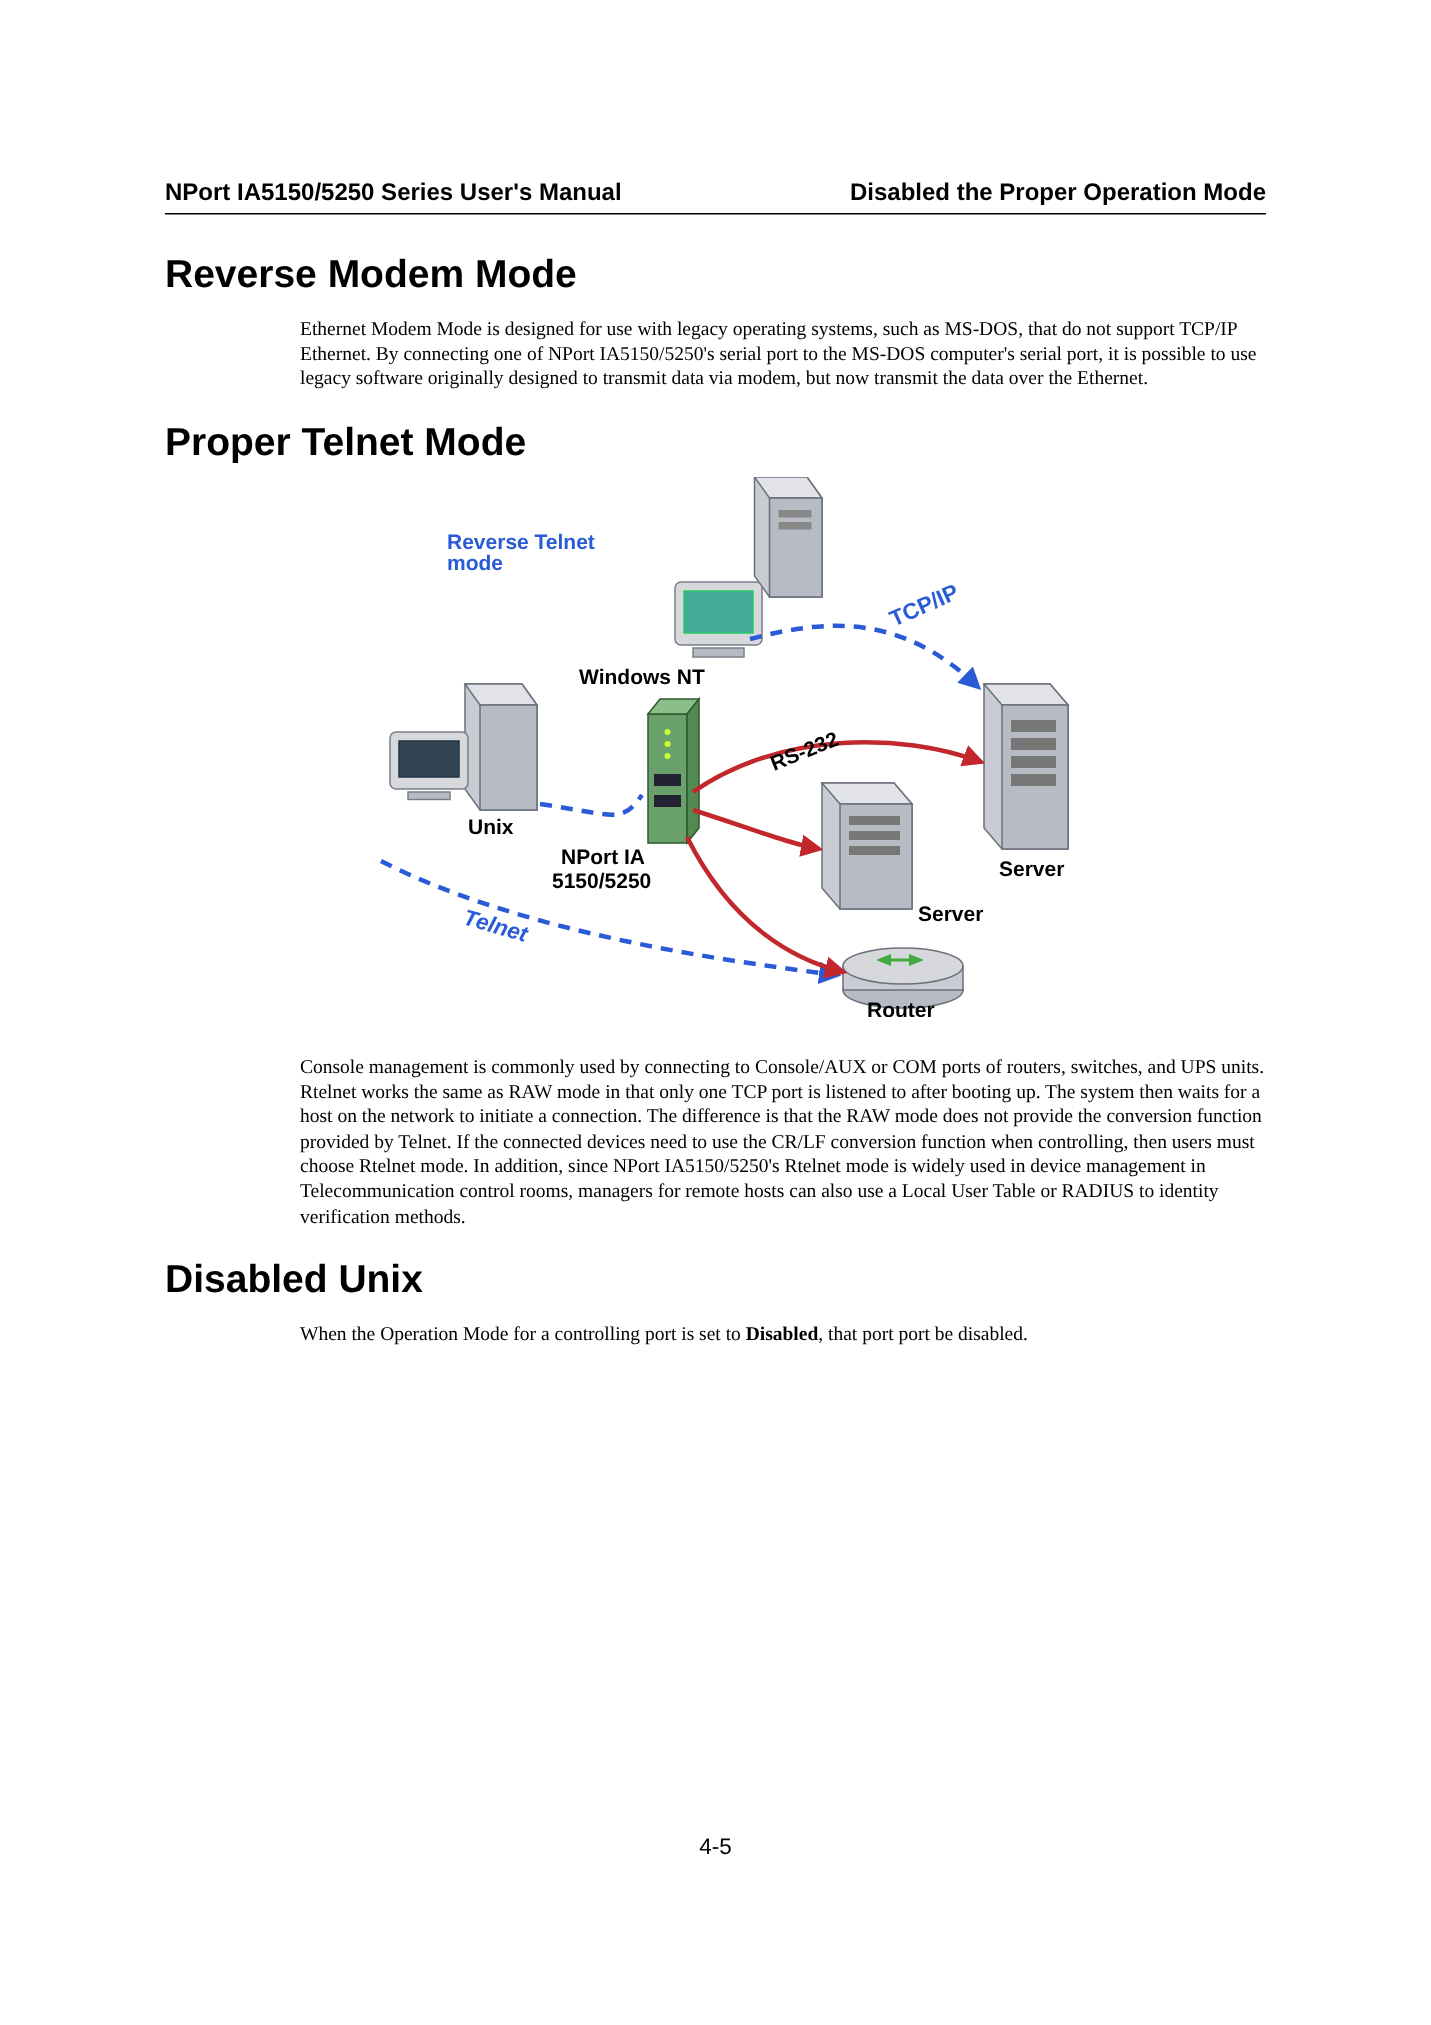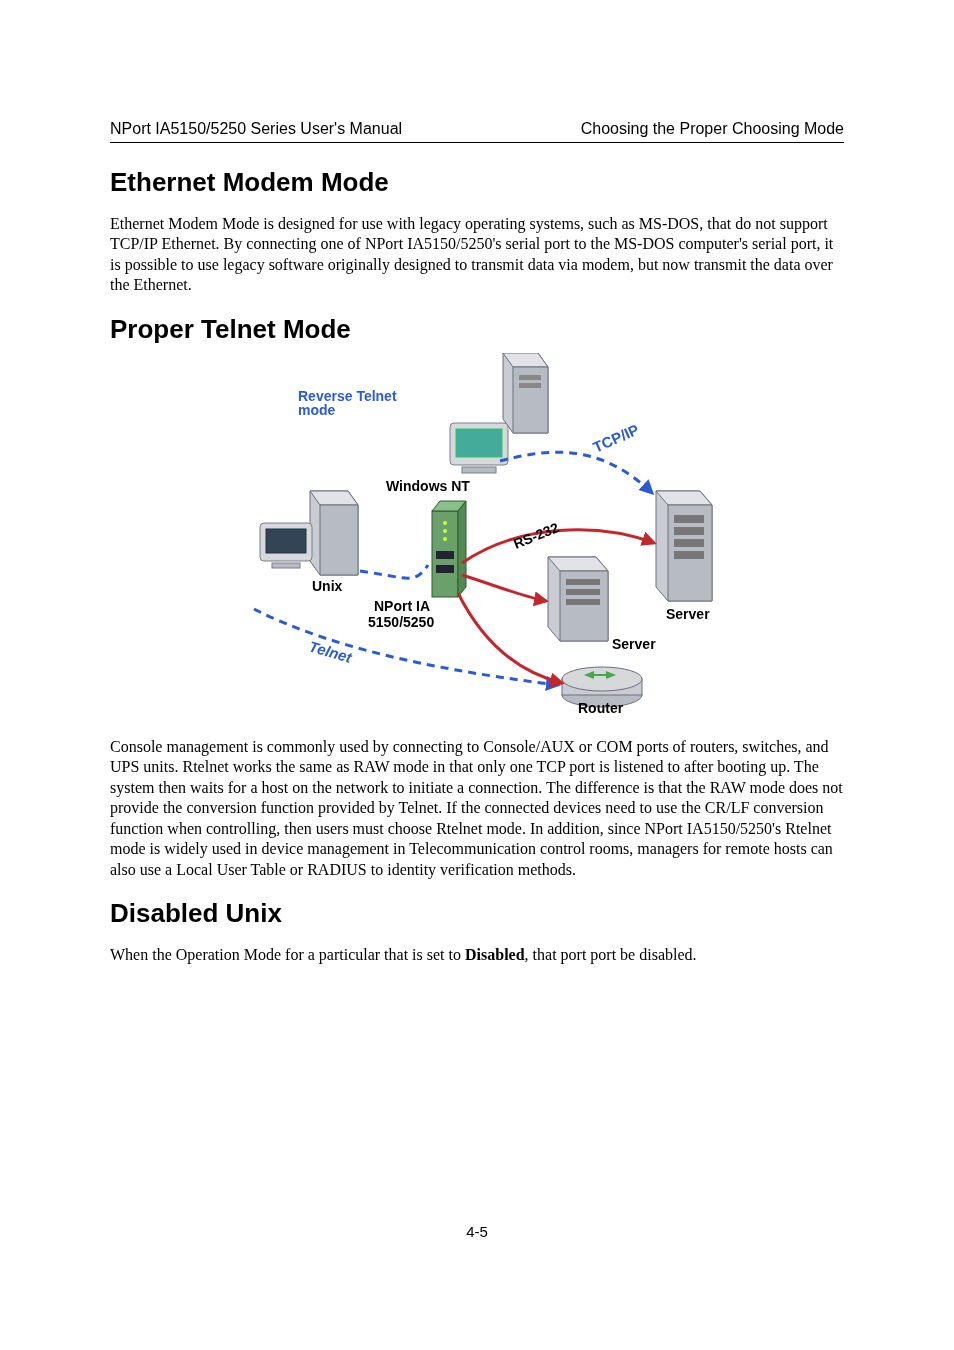--- a/index.html
+++ b/index.html
@@ -12,34 +12,35 @@
     height: 1350px;
     position: relative;
   }
   .page {
     padding: 120px 110px 0 110px;
   }
   .runhead {
     display: flex;
     justify-content: space-between;
     font-family: Arial, Helvetica, sans-serif;
-    font-weight: normal;
+    font-weight: bold;
     font-size: 16px;
     padding-bottom: 4px;
     border-bottom: 1.5px solid #000;
     margin-bottom: 24px;
   }
   h2.section {
     font-family: Arial, Helvetica, sans-serif;
     font-weight: bold;
     font-size: 26px;
     margin: 18px 0 8px 0;
   }
   .bodytext {
-    font-size: 16px;
+    margin-left: 90px;
+    font-size: 13px;
     line-height: 1.28;
     margin-bottom: 14px;
   }
   .figwrap {
     margin-left: 90px;
     margin-top: 6px;
     margin-bottom: 20px;
     width: 560px;
   }
   .pagenum {
@@ -56,24 +57,24 @@
     font-family: Arial, Helvetica, sans-serif;
     user-select: none;
   }
 </style>
 </head>
 <body>
 
 <div class="page">
   <div class="runhead">
     <span>NPort IA5150/5250 Series User's Manual</span>
-    <span>Choosing the Proper Choosing Mode</span>
+    <span>Disabled the Proper Operation Mode</span>
   </div>
 
-  <h2 class="section">Ethernet Modem Mode</h2>
+  <h2 class="section">Reverse Modem Mode</h2>
   <p class="bodytext">Ethernet Modem Mode is designed for use with legacy operating systems, such as MS-DOS, that do not support TCP/IP Ethernet. By connecting one of NPort IA5150/5250's serial port to the MS-DOS computer's serial port, it is possible to use legacy software originally designed to transmit data via modem, but now transmit the data over the Ethernet.</p>
 
   <h2 class="section">Proper Telnet Mode</h2>
 
   <div class="figwrap">
     <svg viewBox="0 0 560 360" width="560" height="360">
 
       <text x="98" y="48" font-size="14" font-weight="bold" fill="#2a5bd7">Reverse Telnet</text>
       <text x="98" y="62" font-size="14" font-weight="bold" fill="#2a5bd7">mode</text>
 
@@ -170,17 +171,17 @@
           <path d="M0 0 L10 5 L0 10 Z" fill="#c1272d"></path>
         </marker>
       </defs>
     </svg>
   </div>
 
   <p class="bodytext">Console management is commonly used by connecting to Console/AUX or COM ports of routers, switches, and UPS units. Rtelnet works the same as RAW mode in that only one TCP port is listened to after booting up. The system then waits for a host on the network to initiate a connection. The difference is that the RAW mode does not provide the conversion function provided by Telnet. If the connected devices need to use the CR/LF conversion function when controlling, then users must choose Rtelnet mode. In addition, since NPort IA5150/5250's Rtelnet mode is widely used in device management in Telecommunication control rooms, managers for remote hosts can also use a Local User Table or RADIUS to identity verification methods.</p>
 
   <h2 class="section">Disabled Unix</h2>
   <p class="bodytext">
-    <span>When the Operation Mode for a particular that is set to </span><b>Disabled</b><span>, that port port be disabled.</span>
+    <span>When the Operation Mode for a controlling port is set to </span><b>Disabled</b><span>, that port port be disabled.</span>
   </p>
 </div>
 
 <div class="pagenum">4-5</div>
 
 </body></html>

